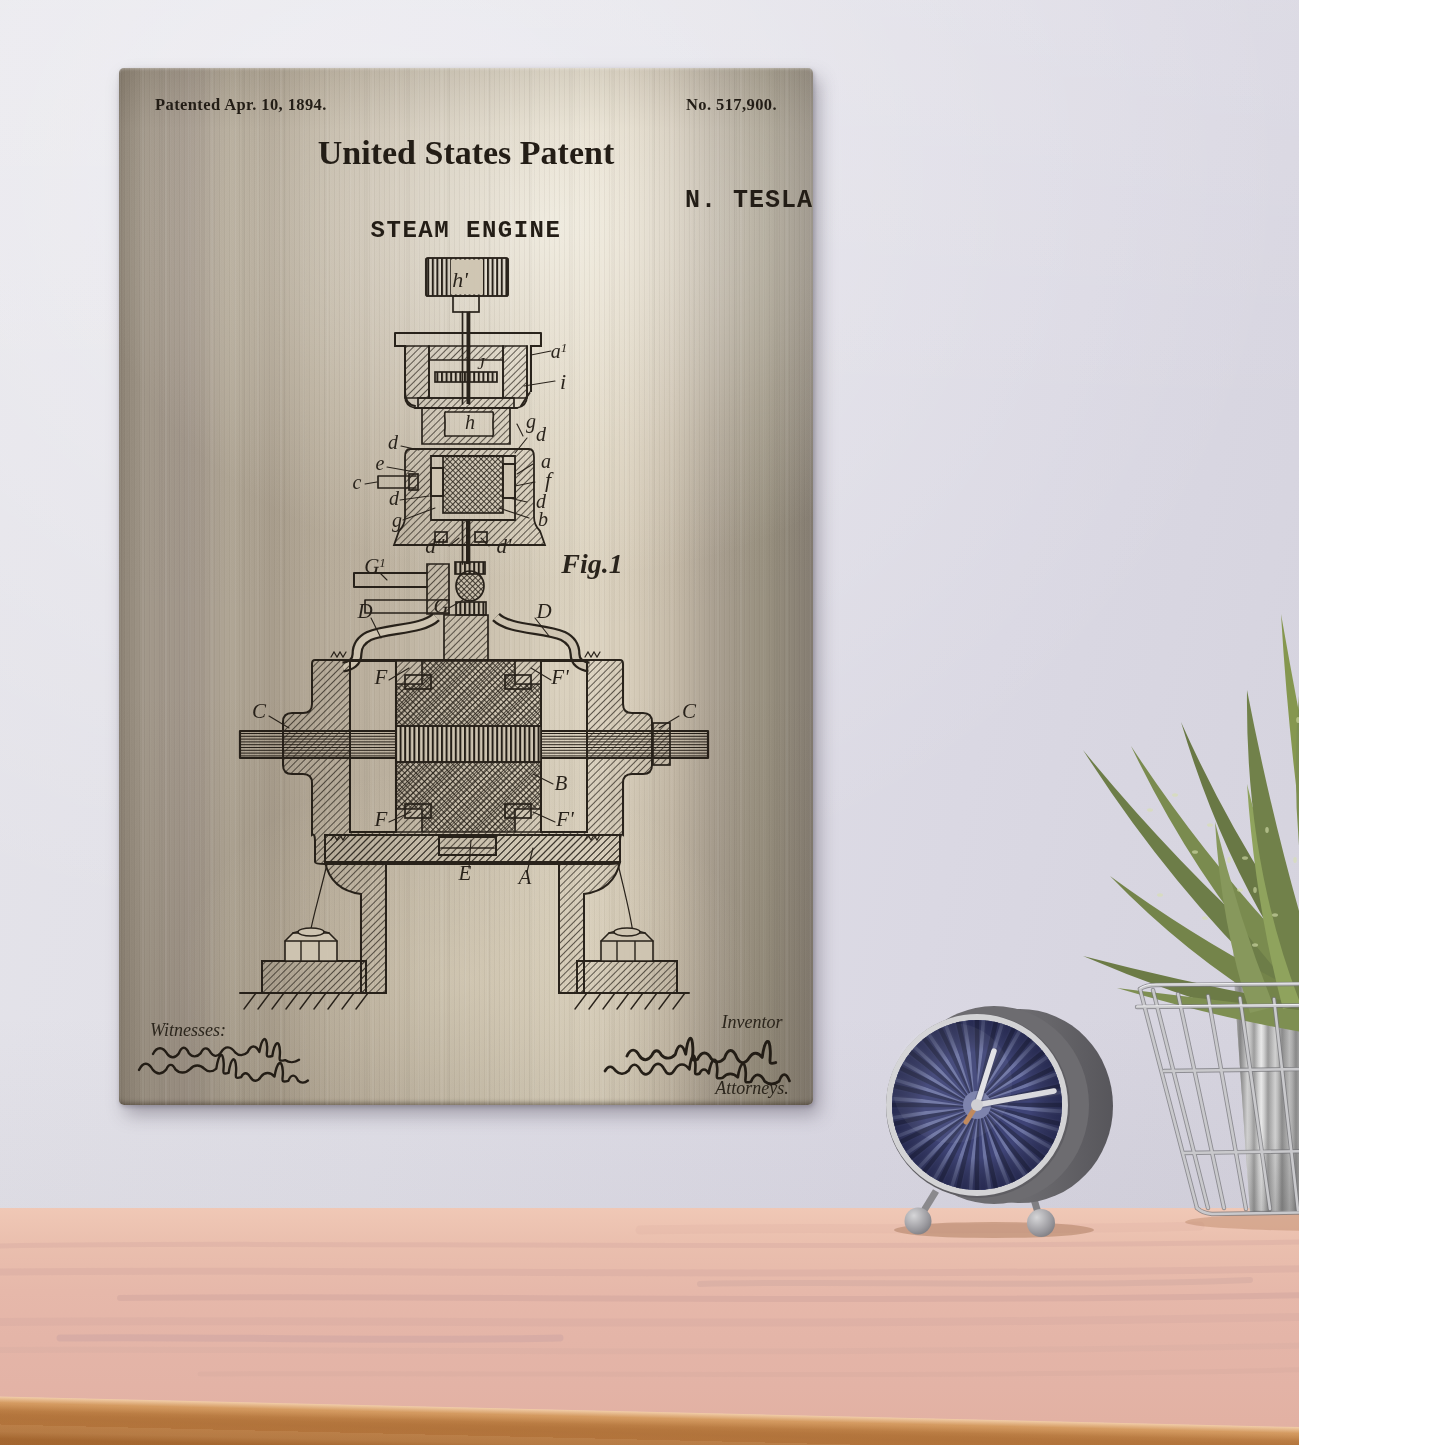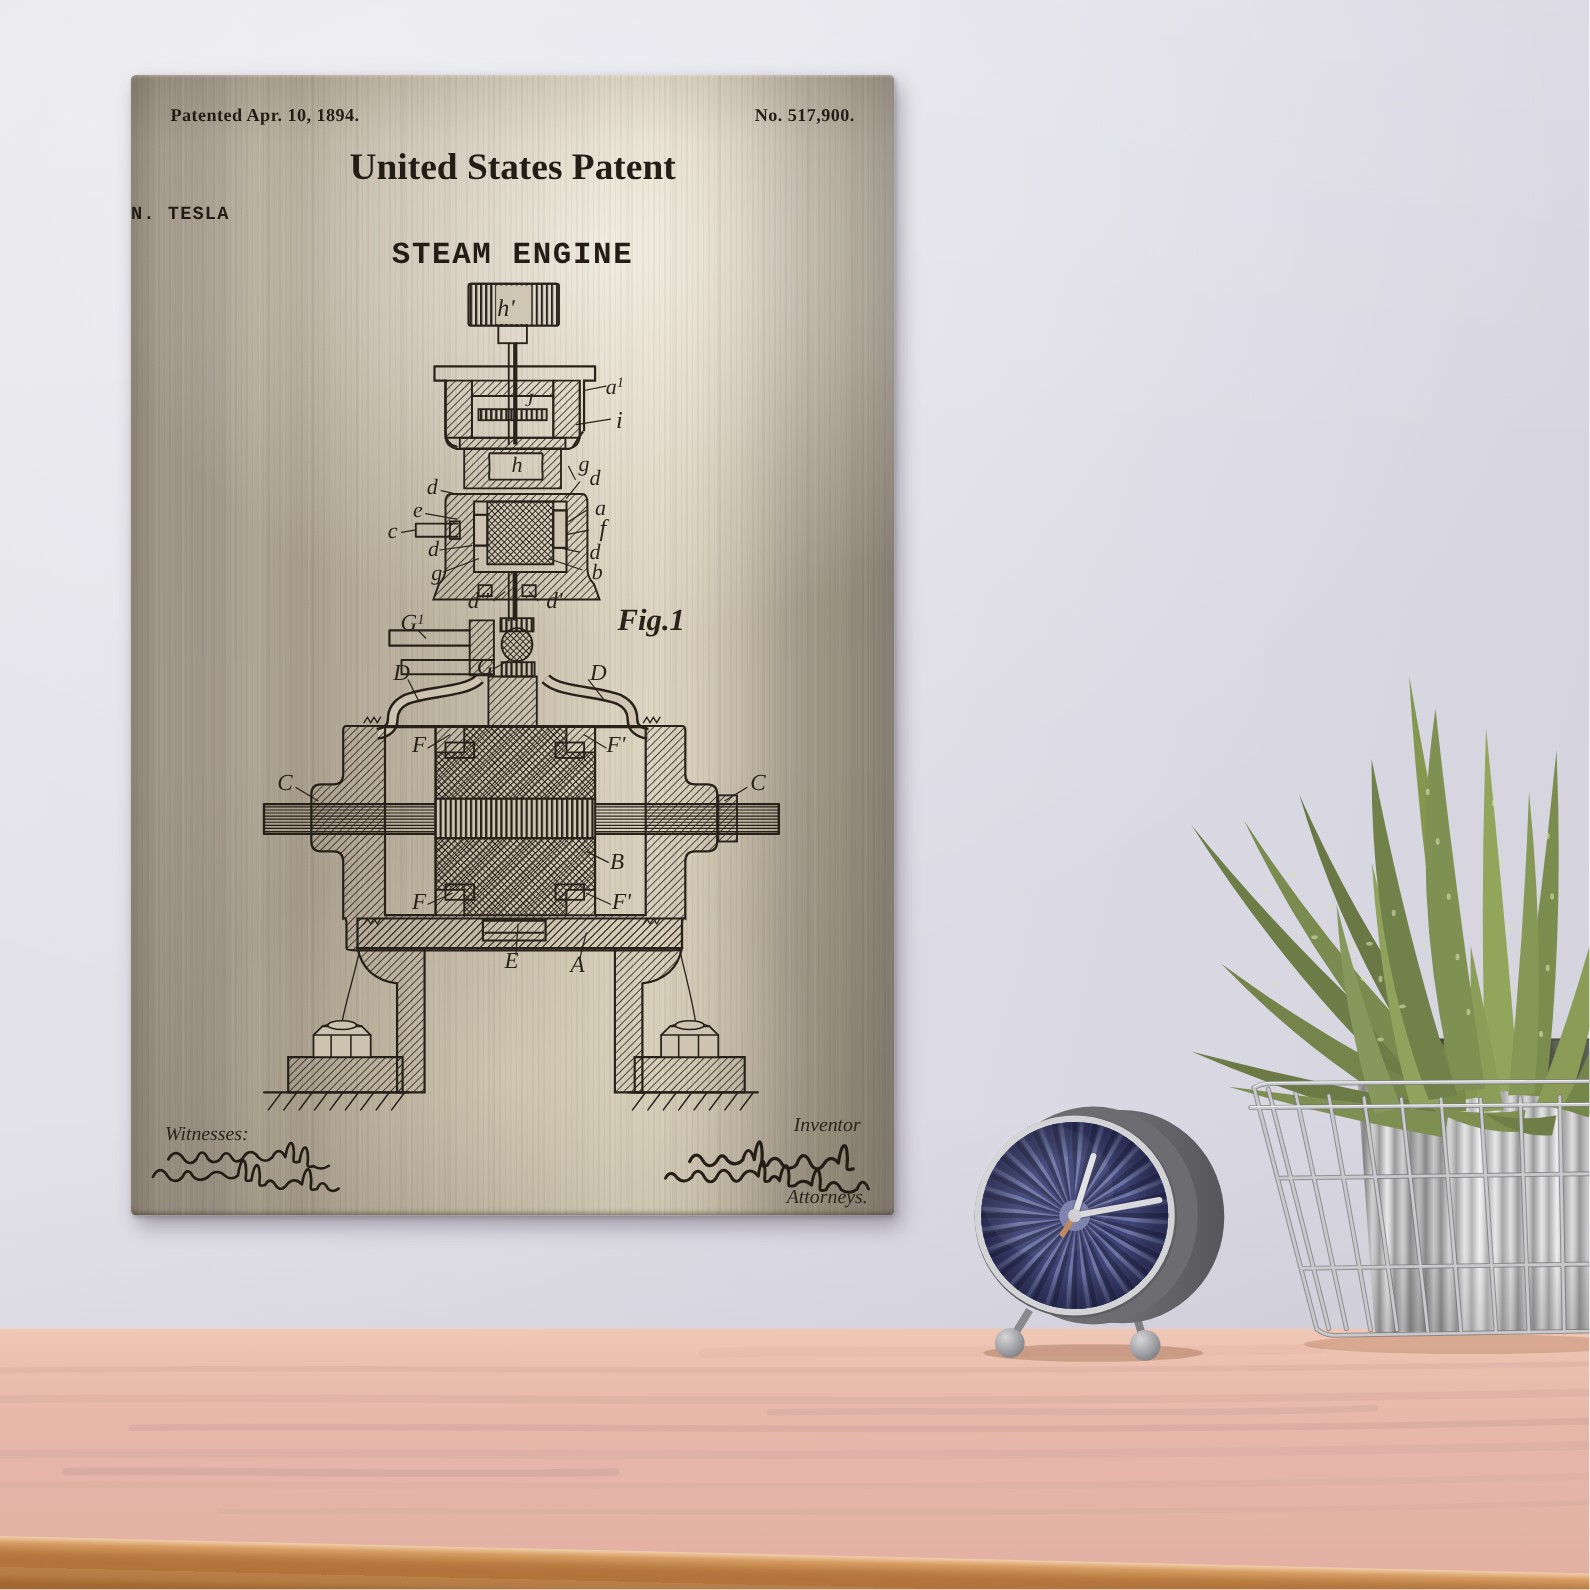--- a/index.html
+++ b/index.html
@@ -1,16 +1,16 @@
 <!DOCTYPE html>
 <html><head>
 <meta charset="utf-8">
 <style>
   html,body{margin:0;padding:0;}
-  #scene{position:relative;width:1445px;height:1445px;overflow:hidden;
+  #scene{position:relative;width:1299px;height:1445px;overflow:hidden;
     background:
       radial-gradient(120% 90% at 28% 12%, rgba(255,255,255,0.38), rgba(255,255,255,0) 60%),
       linear-gradient(104deg, #e5e4ea 0%, #e0dfe7 40%, #dad8e3 70%, #d4d2dd 100%);
     font-family:"Liberation Serif", serif;}
   .wallshade{position:absolute;left:0;top:0;width:1445px;height:1445px;
     background:linear-gradient(180deg, rgba(255,255,255,0.12) 0%, rgba(0,0,0,0) 30%, rgba(0,0,0,0) 70%, rgba(90,85,105,0.10) 100%);}
   
   #table{position:absolute;left:0;top:1208px;width:1445px;height:237px;
     background:linear-gradient(180deg,
       #f0c8b6 0%, #eabfae 15%, #e6b8aa 35%, #e4b5a8 55%, #e3b3a6 75%, #e2b1a3 90%, #e1b0a1 100%);}
@@ -54,22 +54,22 @@
 </head>
 <body>
 <div id="scene">
   <div class="wallshade"></div>
 
   <div id="panel">
     <div id="brush"></div>
     <div class="ptx" style="left:36px;top:27px;font-size:16.5px;font-weight:bold;letter-spacing:.4px;">Patented Apr. 10, 1894.</div>
     <div class="ptx" style="right:36px;top:27px;font-size:16.5px;font-weight:bold;letter-spacing:.4px;">No. 517,900.</div>
     <div class="ptx" style="left:0;width:694px;text-align:center;top:66px;font-size:34px;font-weight:bold;">United States Patent</div>
-    <div class="ptx" style="left:0;width:694px;text-align:left;top:118px;font-size:17px;font-weight:bold;font-family:'Liberation Mono',monospace;letter-spacing:1px;">N.&nbsp;TESLA</div>
-    <div class="ptx" style="left:0;width:694px;text-align:center;top:149px;font-size:28px;font-weight:bold;font-family:'Liberation Mono',monospace;letter-spacing:1.5px;">STEAM&nbsp;ENGINE</div>
+    <div class="ptx" style="left:0;width:694px;text-align:right;top:118px;font-size:25px;font-weight:bold;font-family:'Liberation Mono',monospace;letter-spacing:1px;">N.&nbsp;TESLA</div>
+    <div class="ptx" style="left:0;width:694px;text-align:center;top:149px;font-size:24px;font-weight:bold;font-family:'Liberation Mono',monospace;letter-spacing:1.5px;">STEAM&nbsp;ENGINE</div>
     <svg id="fig" width="694" height="1037" viewBox="0 0 694 1037" style="position:absolute;left:0;top:0;filter:blur(0.35px);opacity:0.95;">
       <defs>
         <pattern id="h1" width="5" height="5" patternUnits="userSpaceOnUse" patternTransform="rotate(45)">
           <rect width="5" height="5" fill="none"></rect>
             <line x1="0" y1="0" x2="0" y2="5" stroke="#221c15" stroke-width="1.45"></line>
         </pattern>
         <pattern id="h2" width="5" height="5" patternUnits="userSpaceOnUse" patternTransform="rotate(-45)">
           <rect width="5" height="5" fill="none"></rect>
             <line x1="0" y1="0" x2="0" y2="5" stroke="#221c15" stroke-width="1.3"></line>
         </pattern>

